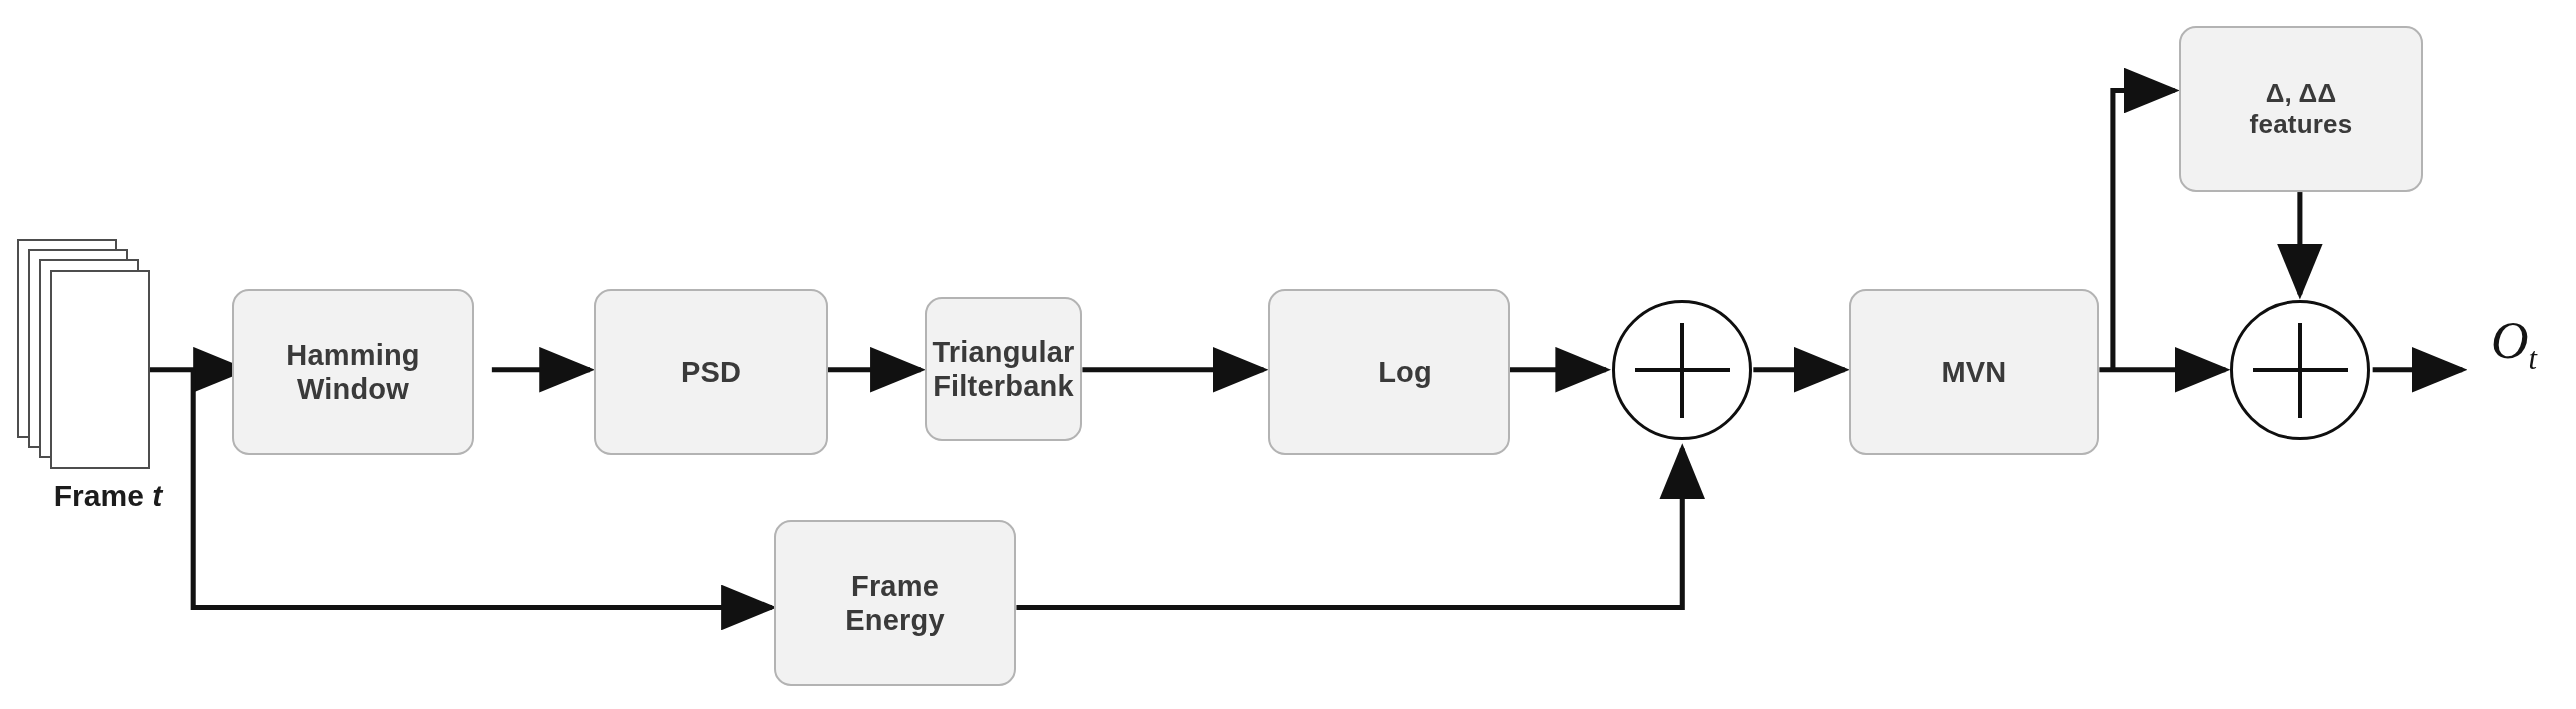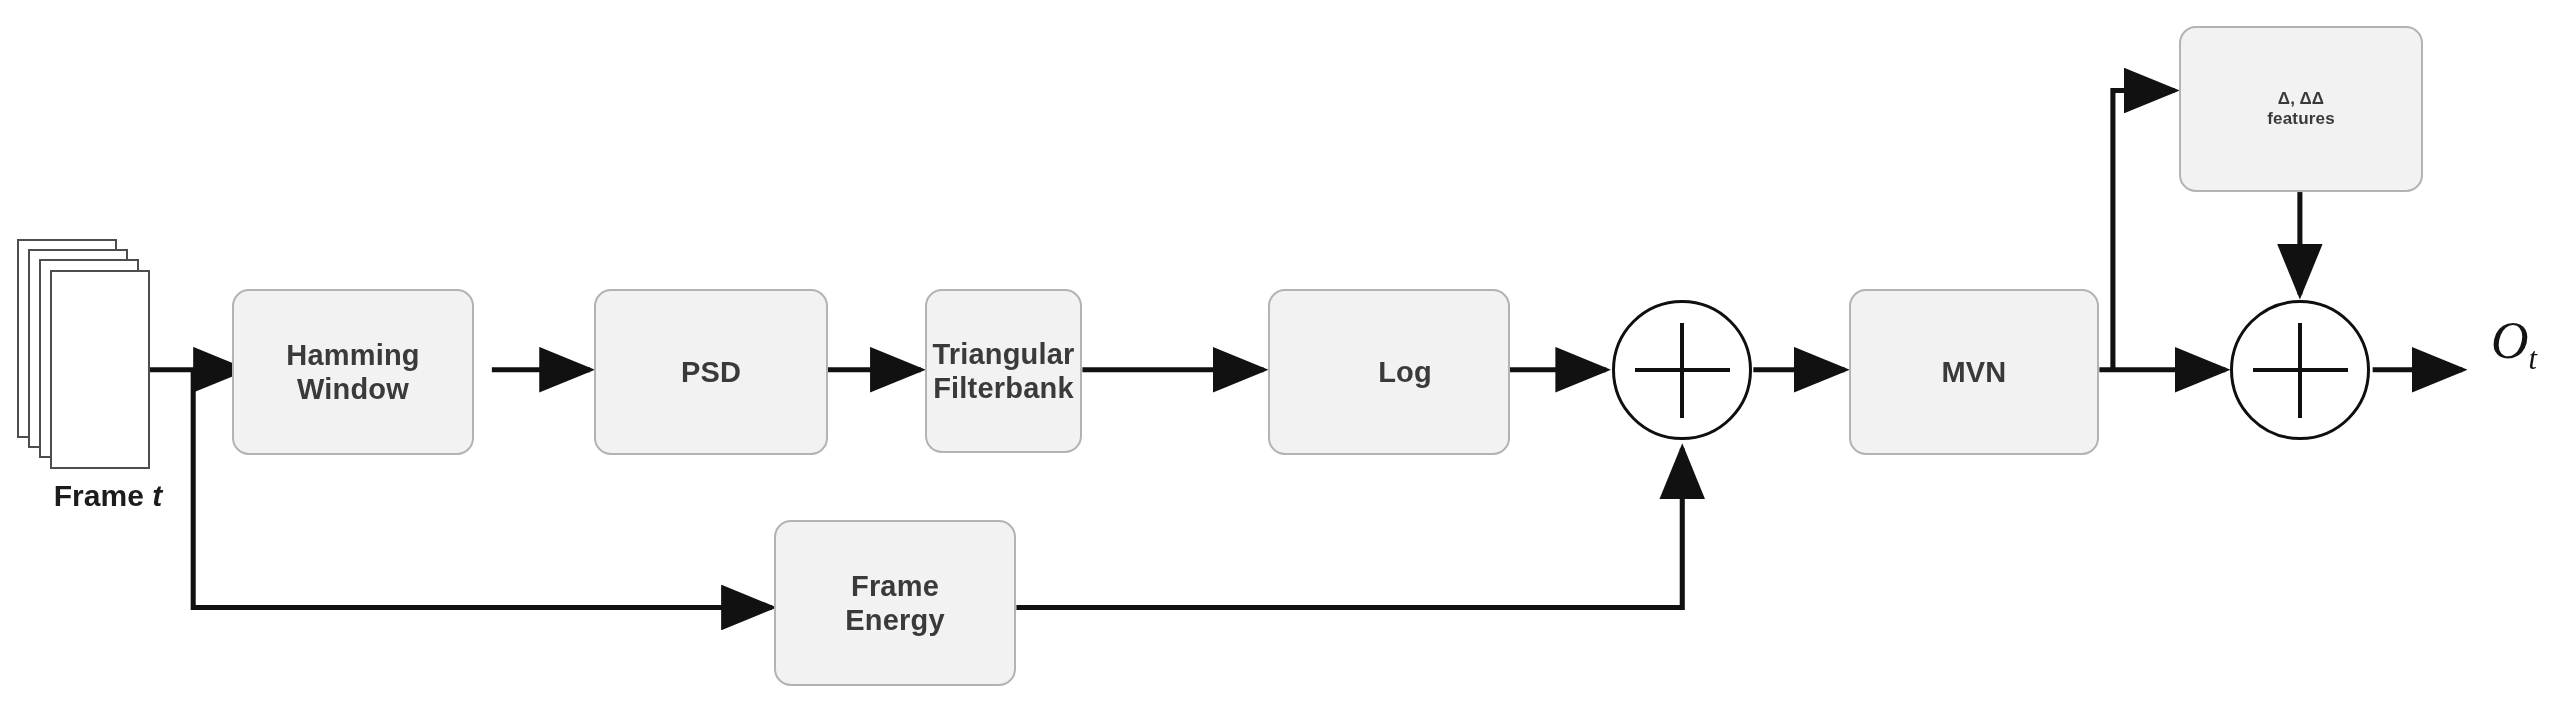--- a/index.html
+++ b/index.html
@@ -163,39 +163,39 @@
 
   <div class="node" style="left:232px;  top:289px; width:242px; height:166px;">
     <span>Hamming
 Window</span>
   </div>
 
   <div class="node" style="left:594px;  top:289px; width:234px; height:166px;">
     <span>PSD</span>
   </div>
 
-  <div class="node" style="left:925px; top:289px; width:157px; height:164px;">
+  <div class="node" style="left:925px; top:297px; width:157px; height:144px;">
     <span>Triangular
 Filterbank</span>
   </div>
 
   <div class="node" style="left:1268px; top:289px; width:242px; height:166px;padding-left:32px;">
     <span>Log</span>
   </div>
 
   <div class="node" style="left:1849px; top:289px; width:250px; height:166px;">
     <span>MVN</span>
   </div>
 
   <div class="node" style="left:774px;  top:520px; width:242px; height:166px;">
     <span>Frame
 Energy</span>
   </div>
 
-  <div class="node" style="left:2179px; top:26px;  width:244px; height:166px; font-size:17px;">
+  <div class="node" style="left:2179px; top:26px;  width:244px; height:166px; font-size:26px;">
     <span>Δ, ΔΔ
 features</span>
   </div>
 
   <div class="sum" style="left:1612px; top:300px;"></div>
   <div class="sum" style="left:2230px; top:300px;"></div>
 
   <div id="output-label"><span>O</span><sub>t</sub></div>
 
 </div>

